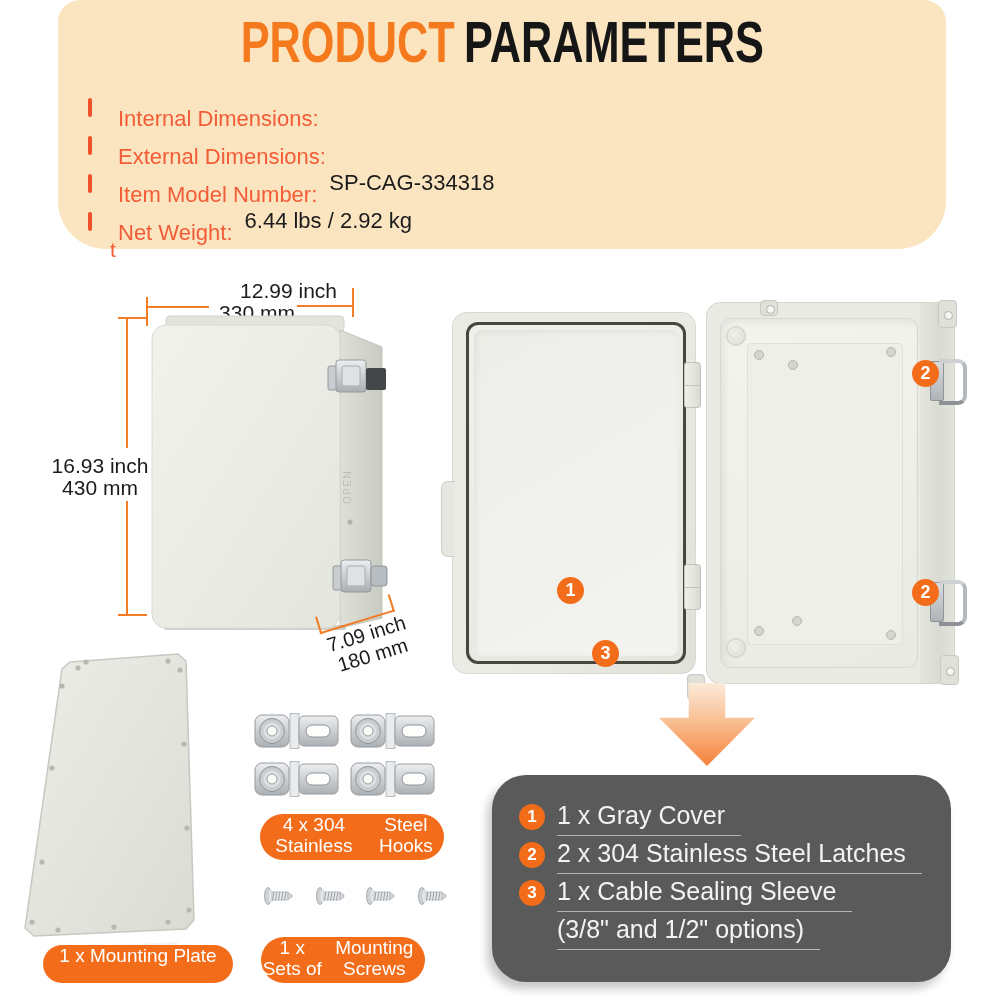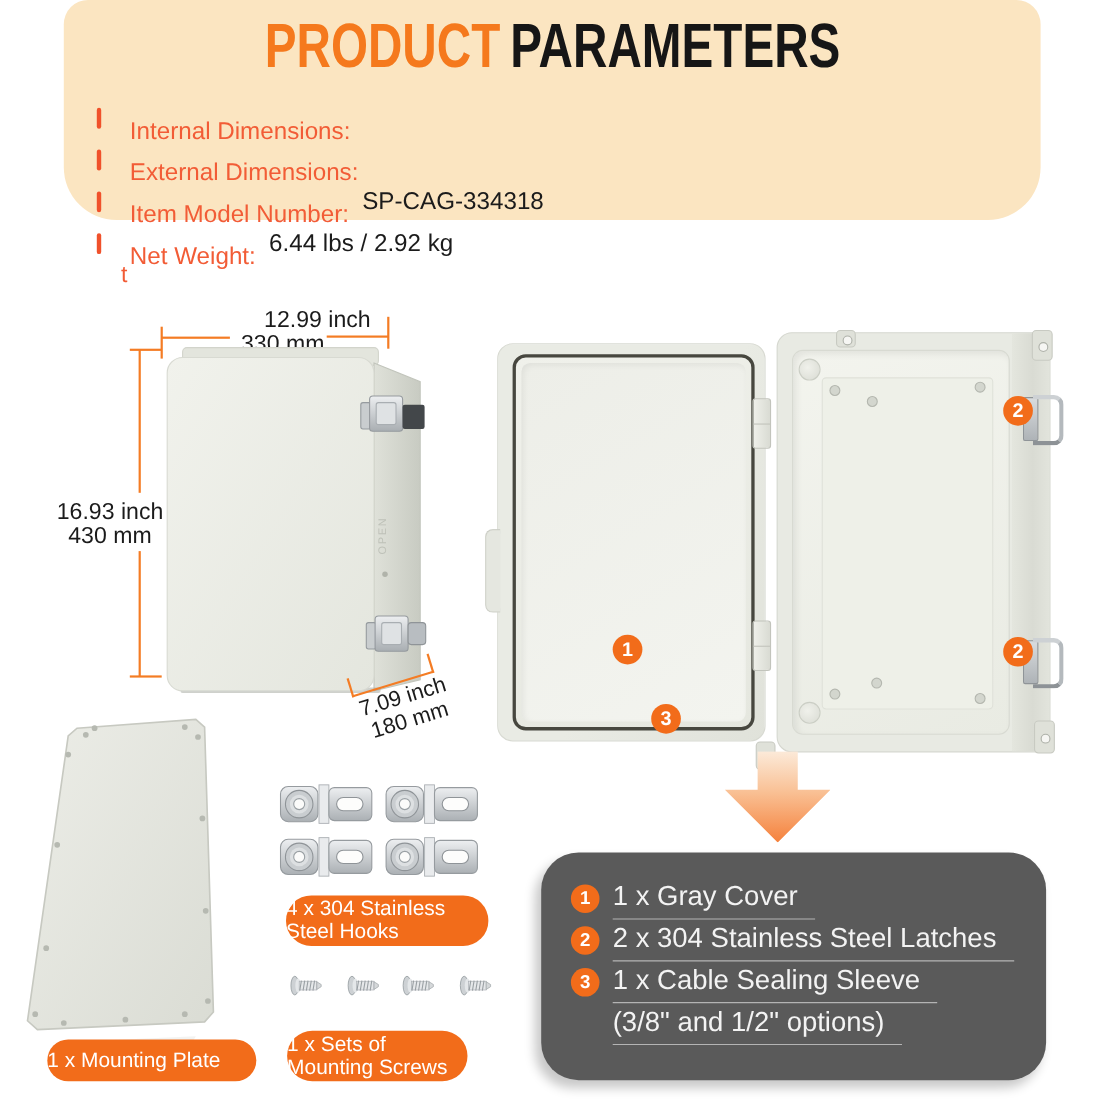--- a/index.html
+++ b/index.html
@@ -1,20 +1,20 @@
 <!DOCTYPE html>
 <html><head>
 <meta charset="utf-8">
 <style>
   html,body{margin:0;padding:0;background:#ffffff;}
   #canvas{position:relative;width:1000px;height:1000px;background:#ffffff;overflow:hidden;
           font-family:"Liberation Sans", sans-serif;color:#1b1b1b;}
 
   
-  .panel{position:absolute;left:58px;top:0;width:888px;height:200px;
+  .panel{position:absolute;left:58px;top:0;width:888px;height:249px;
          background:#fbe5c1;border-radius:22px 22px 48px 48px;}
   .title{position:absolute;left:0;top:14px;width:100%;text-align:center;
          font-size:57px;font-weight:bold;line-height:1.0;white-space:nowrap;}
   .title-inner{display:inline-block;transform:scaleX(0.76);transform-origin:center;letter-spacing:0px;}
   .title-orange{color:#f5791d;}
   .title-black{color:#161616;margin-left:12px;}
   .params{position:absolute;left:30px;top:88px;}
   .param-row{display:flex;align-items:center;height:38px;}
   .param-bar{width:4px;height:19px;background:#f0512b;border-radius:2px;margin-right:26px;flex:none;}
   .param-label{color:#f25c36;font-size:22px;margin-right:12px;white-space:nowrap;margin-top:24px;}
@@ -59,22 +59,22 @@
         background:#f6f6f3;border:1px solid #aeb1a9;}
   .latch-u{position:absolute;width:36px;height:46px;}
   .latch-plate{position:absolute;left:0;top:4px;width:12px;height:38px;border-radius:2px;
         background:linear-gradient(#d9dcde,#aeb3b7);border:1px solid #8f9498;}
   .latch-loop{position:absolute;left:9px;top:2px;width:24px;height:38px;border:4px solid #b4b9bd;
         border-left:none;border-radius:0 9px 9px 0;border-top-color:#cdd1d4;border-bottom-color:#8d9296;}
   .marker{position:absolute;width:27px;height:27px;border-radius:50%;background:#f26c1a;color:#ffffff;
         font-size:18px;font-weight:bold;display:flex;align-items:center;justify-content:center;z-index:30;}
 
   
-  .pill{position:absolute;background:#f26c1a;color:#ffffff;border-radius:24px;text-align:left;
-        font-size:19px;line-height:21px;display:flex;flex-direction:column;justify-content:center;z-index:20;}
+  .pill{position:absolute;background:#f26c1a;color:#ffffff;border-radius:24px;text-align:center;
+        font-size:19px;line-height:21px;display:flex;flex-direction:row;justify-content:center;z-index:20;}
   .hook-svg{position:absolute;width:86px;height:38px;}
   .screw-svg{position:absolute;width:32px;height:20px;}
 
   
   .big-arrow{position:absolute;left:659px;top:683px;width:96px;height:83px;
         background:linear-gradient(180deg,#fcead9 0%,#f9c094 45%,#f5813c 100%);
         clip-path:polygon(31% 0%,69% 0%,69% 42%,100% 42%,50% 100%,0% 42%,31% 42%);}
 
   
   .listbox{position:absolute;left:492px;top:775px;width:459px;height:207px;background:#5a5a5a;

